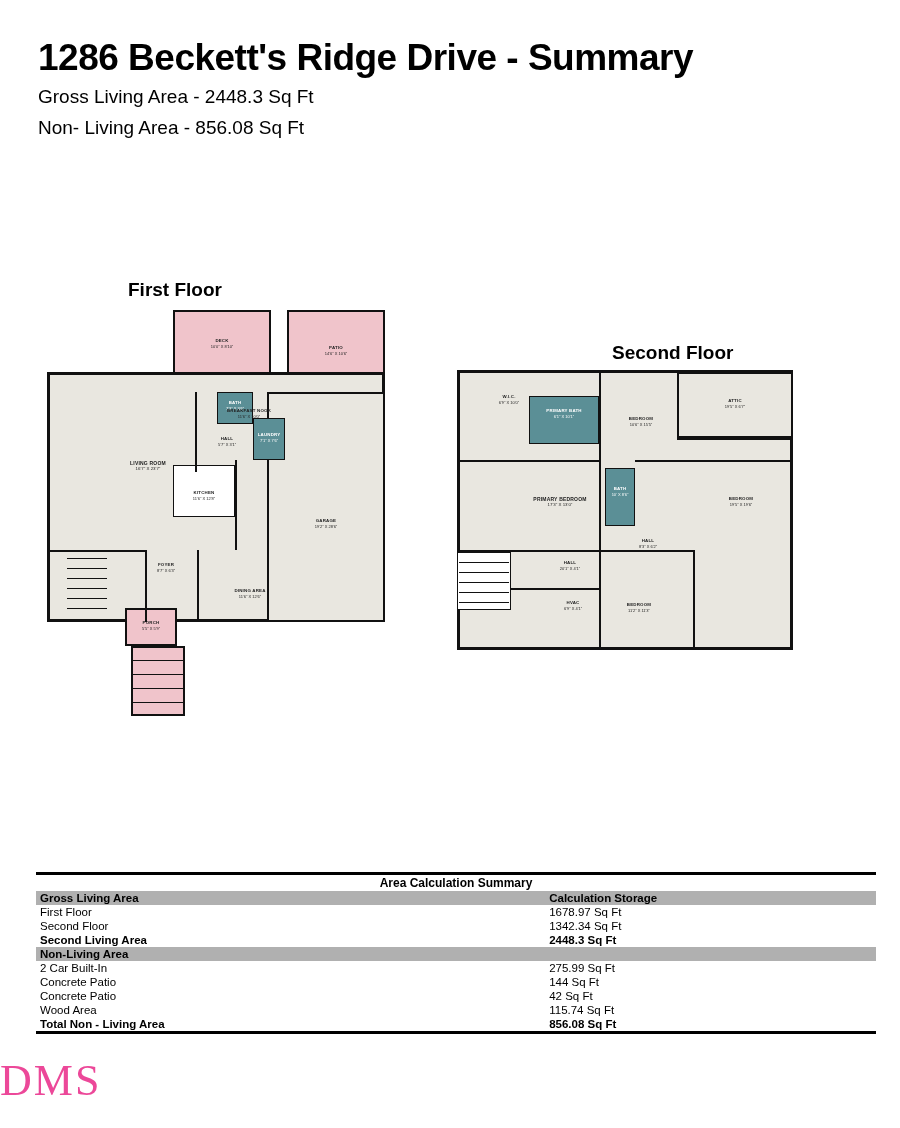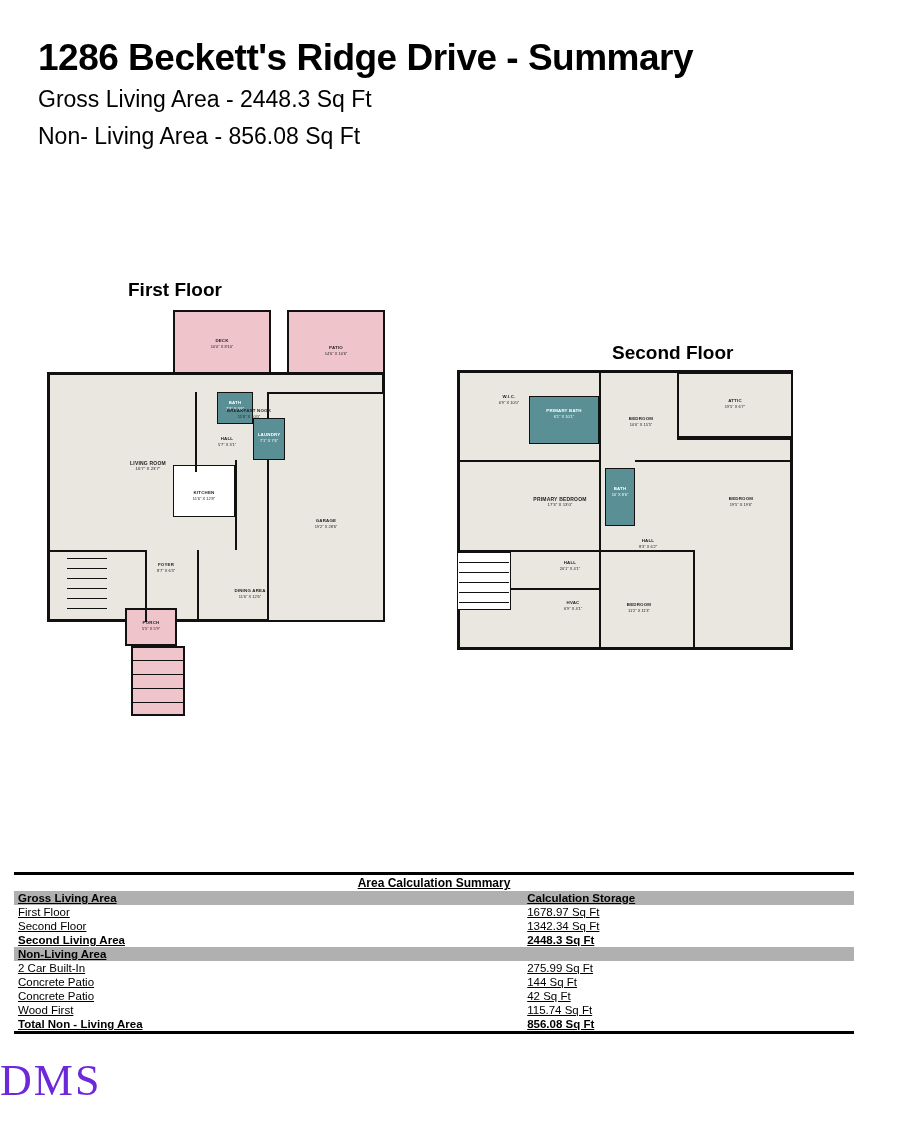--- a/index.html
+++ b/index.html
@@ -6,21 +6,21 @@
   body{
     width:900px;height:1128px;background:#ffffff;
     font-family:"Liberation Sans", sans-serif;color:#000;
     position:relative;overflow:hidden;
   }
   .page{position:relative;width:900px;height:1128px;}
 
   
   .header{position:absolute;left:38px;top:38px;width:840px;}
   .title{font-size:37px;font-weight:bold;letter-spacing:-0.5px;line-height:1.1;}
-  .subline{font-size:23px;line-height:1.45;margin-top:4px;}
+  .subline{font-size:19px;line-height:1.45;margin-top:4px;}
 
   
   .floor-label{position:absolute;font-size:19px;font-weight:bold;}
   #fl-first{left:128px;top:279px;}
   #fl-second{left:612px;top:342px;}
 
   
   .plan{position:absolute;}
   .room{position:absolute;box-sizing:border-box;}
   .wall{position:absolute;background:#111;}
@@ -29,35 +29,35 @@
   .fill-pink{background:#f0c4cb;}
   .fill-white{background:#ffffff;}
   .lbl{position:absolute;text-align:center;line-height:1.25;color:#222;}
   .lbl .n{font-size:4.4px;font-weight:600;letter-spacing:.2px;display:block;}
   .lbl .d{font-size:4px;display:block;}
   .lbl.big .n{font-size:5px;}
   .lbl.big .d{font-size:4.4px;}
   .lbl.w{color:#fff;}
 
   
-  .table-wrap{position:absolute;left:14px;top:872px;width:840px;text-decoration:underline;}
+  .table-wrap{position:absolute;left:36px;top:872px;width:840px;}
   .rule-top{height:3px;background:#000;}
   .rule-bot{height:3px;background:#000;}
   .tbl{width:100%;border-collapse:collapse;font-size:11.5px;}
   .tbl td{padding:1px 0;vertical-align:top;}
   .c1{width:48%;padding-left:4px !important;}
   .c2{width:52%;padding-left:110px !important;}
   .center-head{text-align:center;font-weight:bold;font-size:12px;padding:2px 0;}
   .band td{background:#b0b0b0;font-weight:bold;}
   .band .c1{padding-left:4px !important;}
   .band .c2{text-align:left;}
   .bold{font-weight:bold;}
 
   
-  .wm{position:absolute;left:0;top:1055px;font-size:44px;color:#6d28d9;
+  .wm{position:absolute;left:0;top:1055px;font-size:44px;color:#ec4899;
       letter-spacing:2px;font-family:"Liberation Serif",serif;}
 </style>
 </head>
 <body>
 
 <div class="page">
 
   <div class="header">
     <div class="title">1286 Beckett's Ridge Drive - Summary</div>
     <div class="subline">Gross Living Area - 2448.3 Sq Ft</div>
@@ -268,21 +268,21 @@
       </tr>
       <tr>
         <td class="c1">Concrete Patio</td>
         <td class="c2">144 Sq Ft</td>
       </tr>
       <tr>
         <td class="c1">Concrete Patio</td>
         <td class="c2">42 Sq Ft</td>
       </tr>
       <tr>
-        <td class="c1">Wood First</td>
+        <td class="c1">Wood Area</td>
         <td class="c2">115.74 Sq Ft</td>
       </tr>
       <tr>
         <td class="c1 bold">Total Non - Living Area</td>
         <td class="c2 bold">856.08  Sq Ft</td>
       </tr>
     </tbody>
       </table>
     <div class="rule-bot"></div>
   </div>

